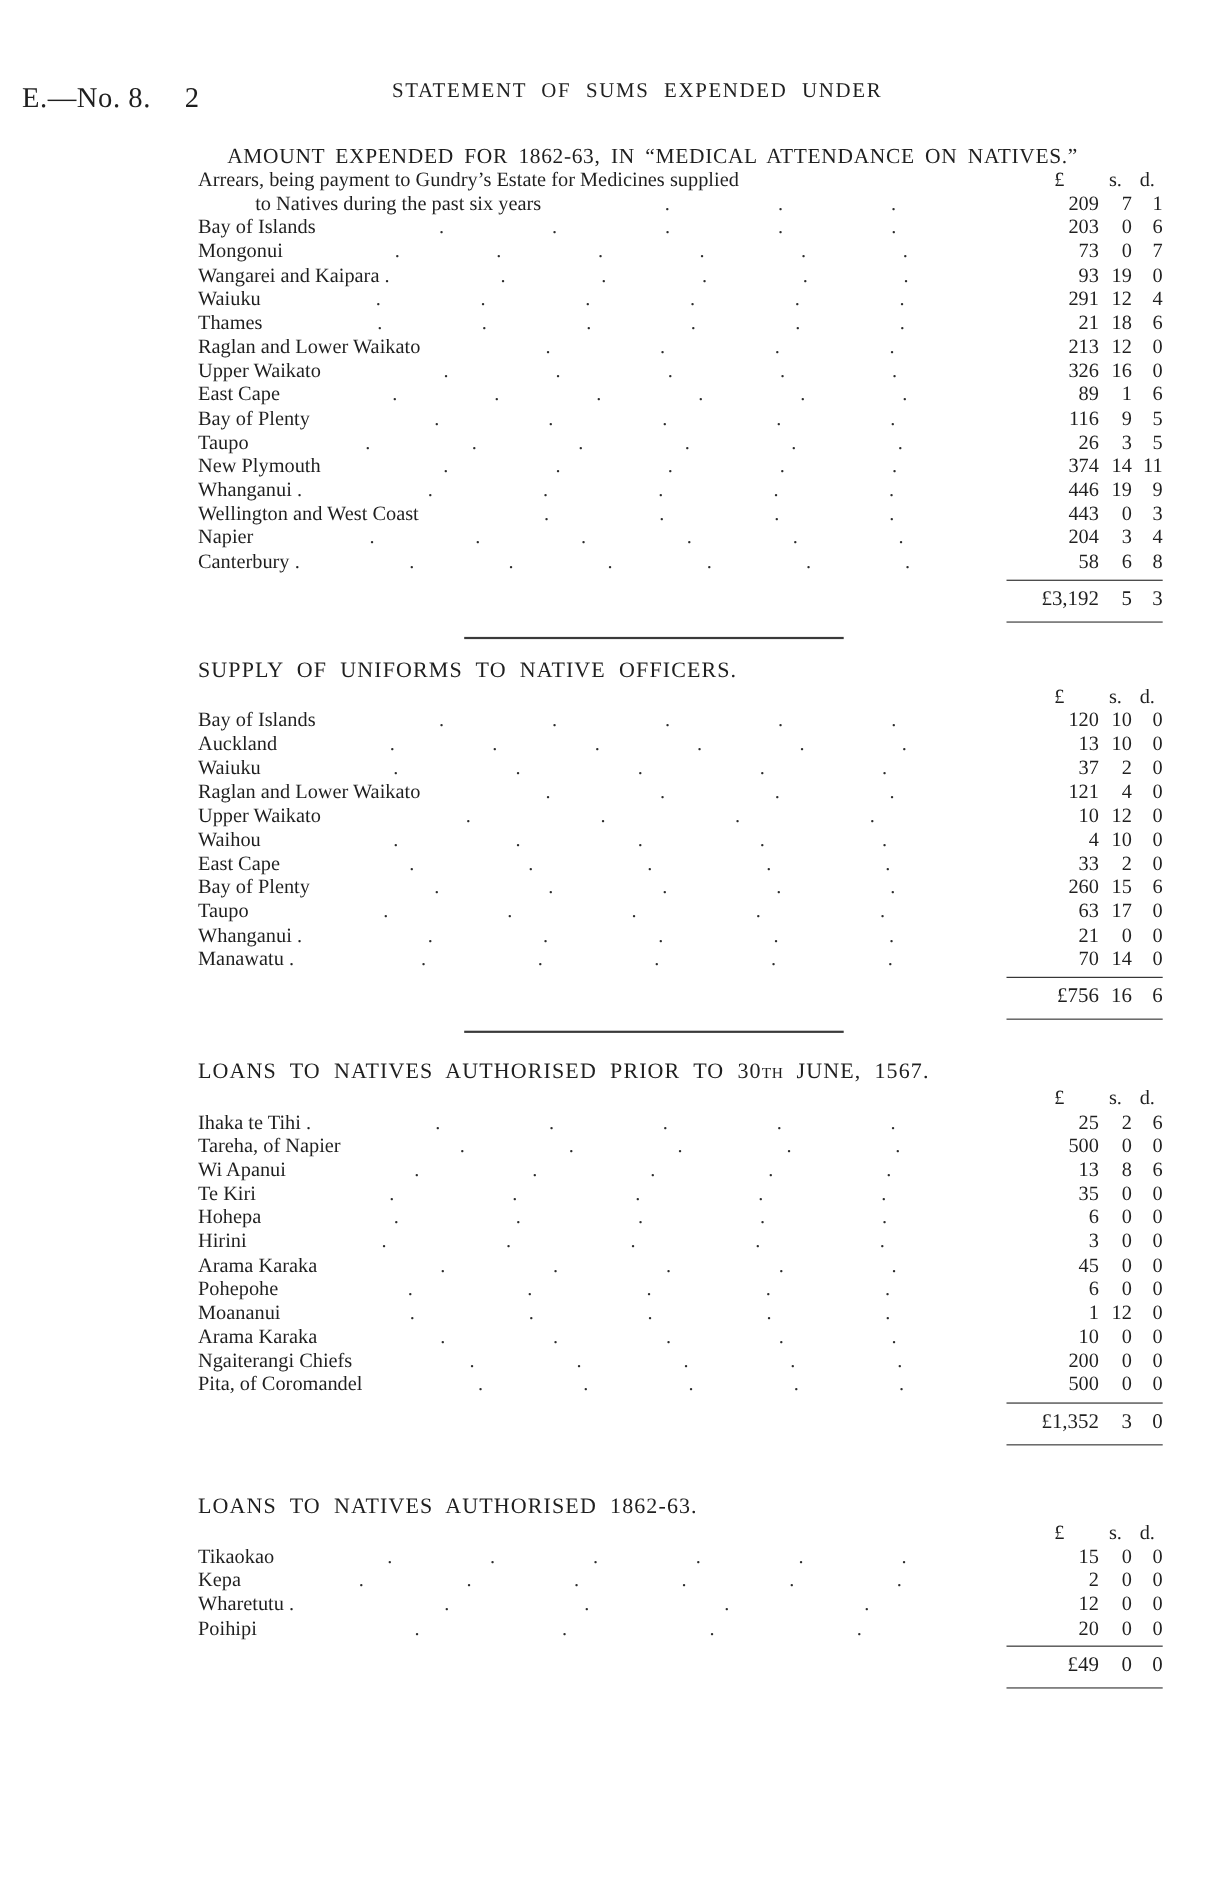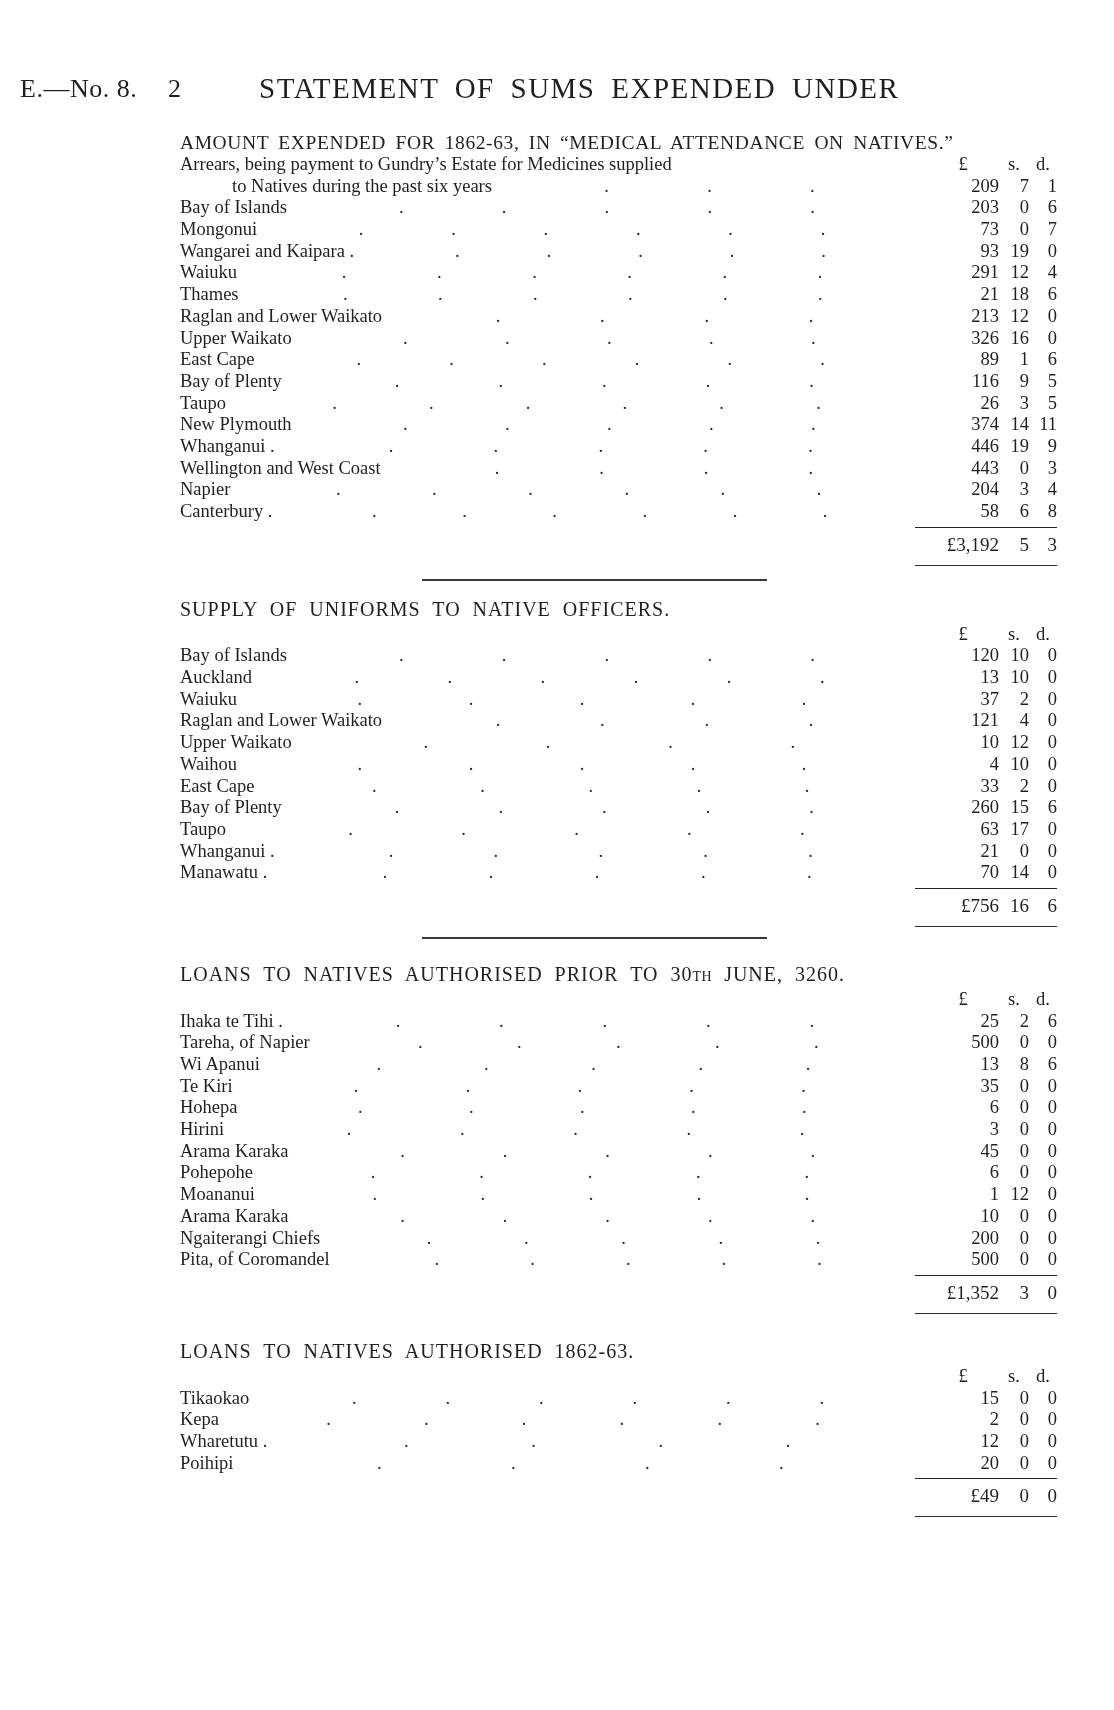--- a/index.html
+++ b/index.html
@@ -13,24 +13,24 @@
     box-sizing:border-box;
     padding-top:74px;
     overflow:hidden;
   }
   
   .header-row { position:relative; height:34px; }
   .doc-ref { position:absolute; left:20px; top:0; font-size:26px; letter-spacing:0.5px; }
   .page-num { position:absolute; left:168px; top:0; font-size:26px; }
   .running-title {
     position:absolute; left:52%; top:-2px; transform:translateX(-50%);
-    font-size:29px; letter-spacing:1.5px; word-spacing:7px; white-space:nowrap;
+    font-size:19px; letter-spacing:1.5px; word-spacing:7px; white-space:nowrap;
   }
   .subtitle {
-    margin:24px 0 0 180px; width:800px; text-align:left;
+    margin:24px 0 0 180px; width:800px; text-align:right;
     font-size:19.5px; letter-spacing:0.6px; word-spacing:4px;
   }
   
   .content { margin-left:180px; width:877px; }
   .table1 { }
   .trow { display:flex; align-items:baseline; height:21.7px; font-size:18.5px; white-space:nowrap; }
   .name { flex:none; }
   .name.indent { margin-left:52px;text-align:center; }
   .dots { flex:1; display:flex; justify-content:space-evenly; padding:0 14px; color:#2b2b2b; }
   .dots span { line-height:1; }
@@ -50,21 +50,21 @@
   
   .divider { width:345px; margin-left:242px; border-top:2px solid #3a3a3a; }
   .div1 { margin-top:13px; }
   .div2 { margin-top:10px; }
   .sec-heading {
     text-align:left; padding-right:60px;
     font-size:20px; letter-spacing:1px; word-spacing:6px;
   }
   .sh2 { margin-top:17px; }
   .sh3 { margin-top:24px; }
-  .sh4 { margin-top:26px; }
+  .sh4 { margin-top:44px; }
   .currency-row { margin-top:3px; }
   .ordinal { font-size:14px; letter-spacing:0.5px; }
 </style>
 </head>
 <body>
 
 <div class="page">
 
   <div class="header-row">
     <span class="doc-ref">E.—No. 8.</span>
@@ -493,21 +493,21 @@
           <span class="amt-s">16</span>
           <span class="amt-d">6</span>
         </div>
         <div class="total-underrule"></div>
       </div>
     </div>
 
     <div class="divider div2"></div>
 
     <div class="sec-heading sh3">
-      <span>LOANS TO NATIVES AUTHORISED PRIOR TO 30</span><span class="ordinal">TH</span><span> JUNE, 3260.</span>
+      <span>LOANS TO NATIVES AUTHORISED PRIOR TO 30</span><span class="ordinal">TH</span><span> JUNE, 1567.</span>
     </div>
     <div>
       <div class="trow currency-row">
         <span class="spacer"></span>
         <span class="amt-l hdr">£</span>
         <span class="amt-s hdr">s.</span>
         <span class="amt-d hdr">d.</span>
       </div>
       <div>
 

